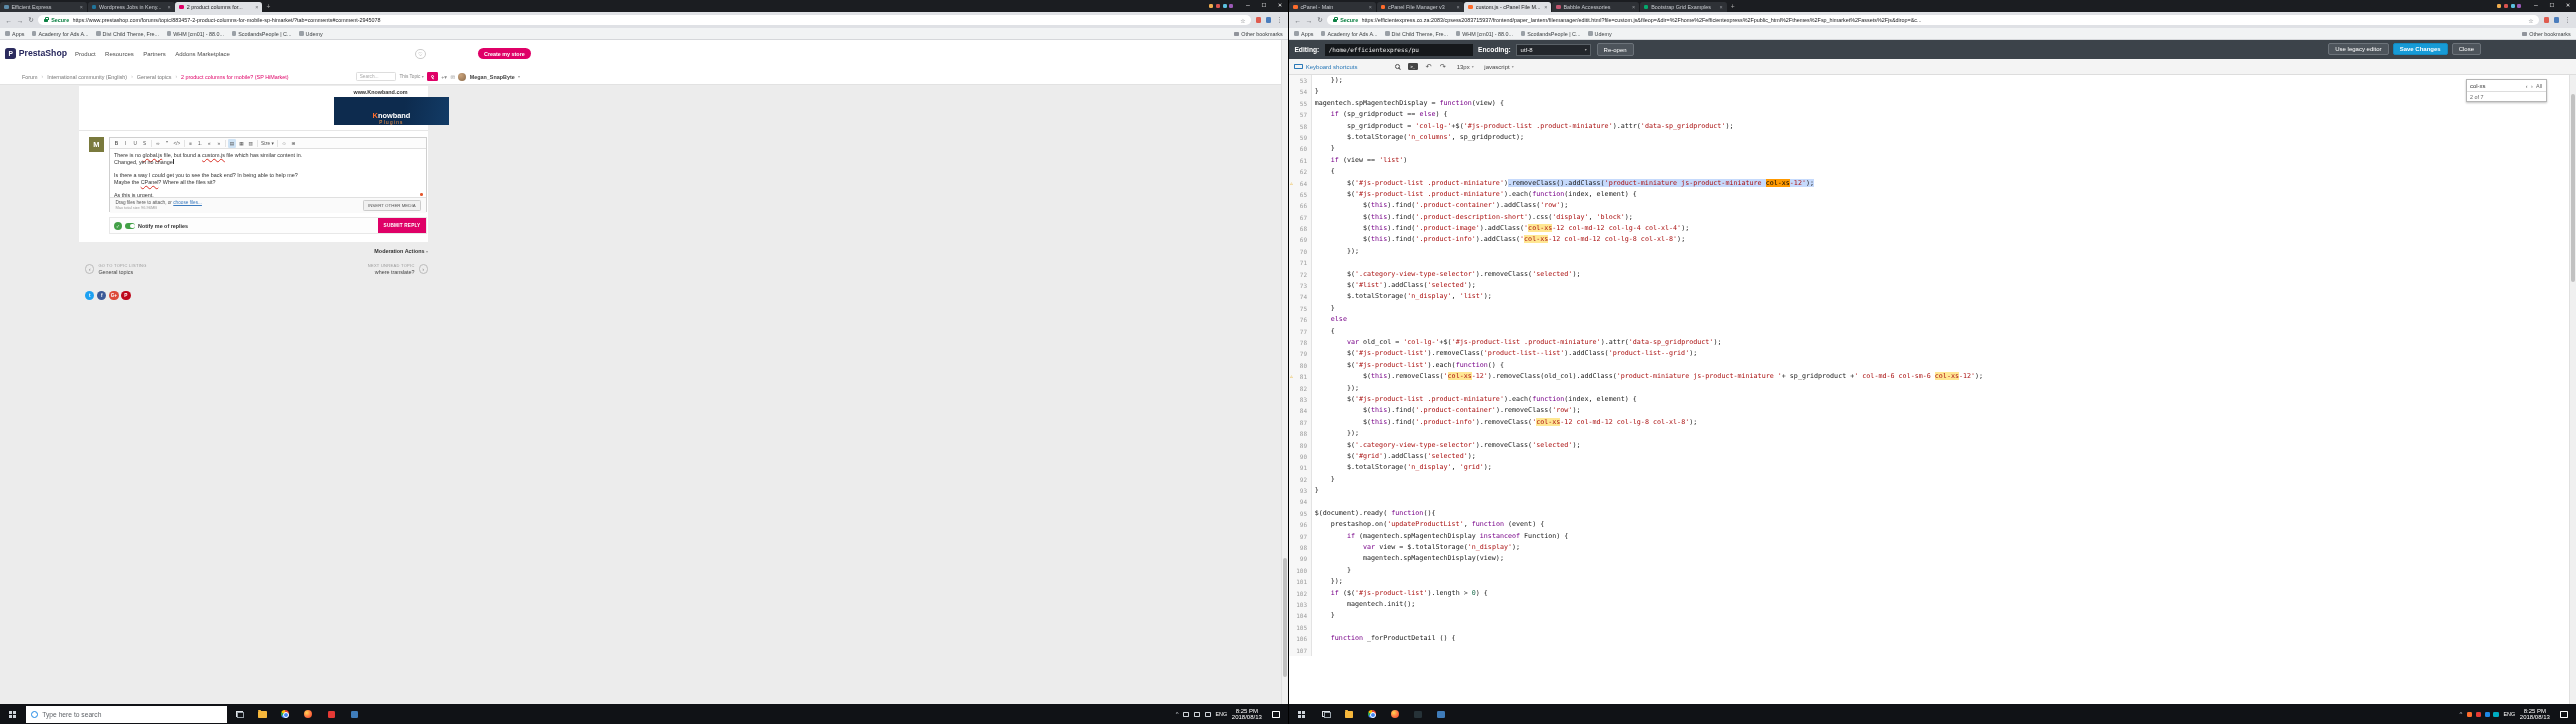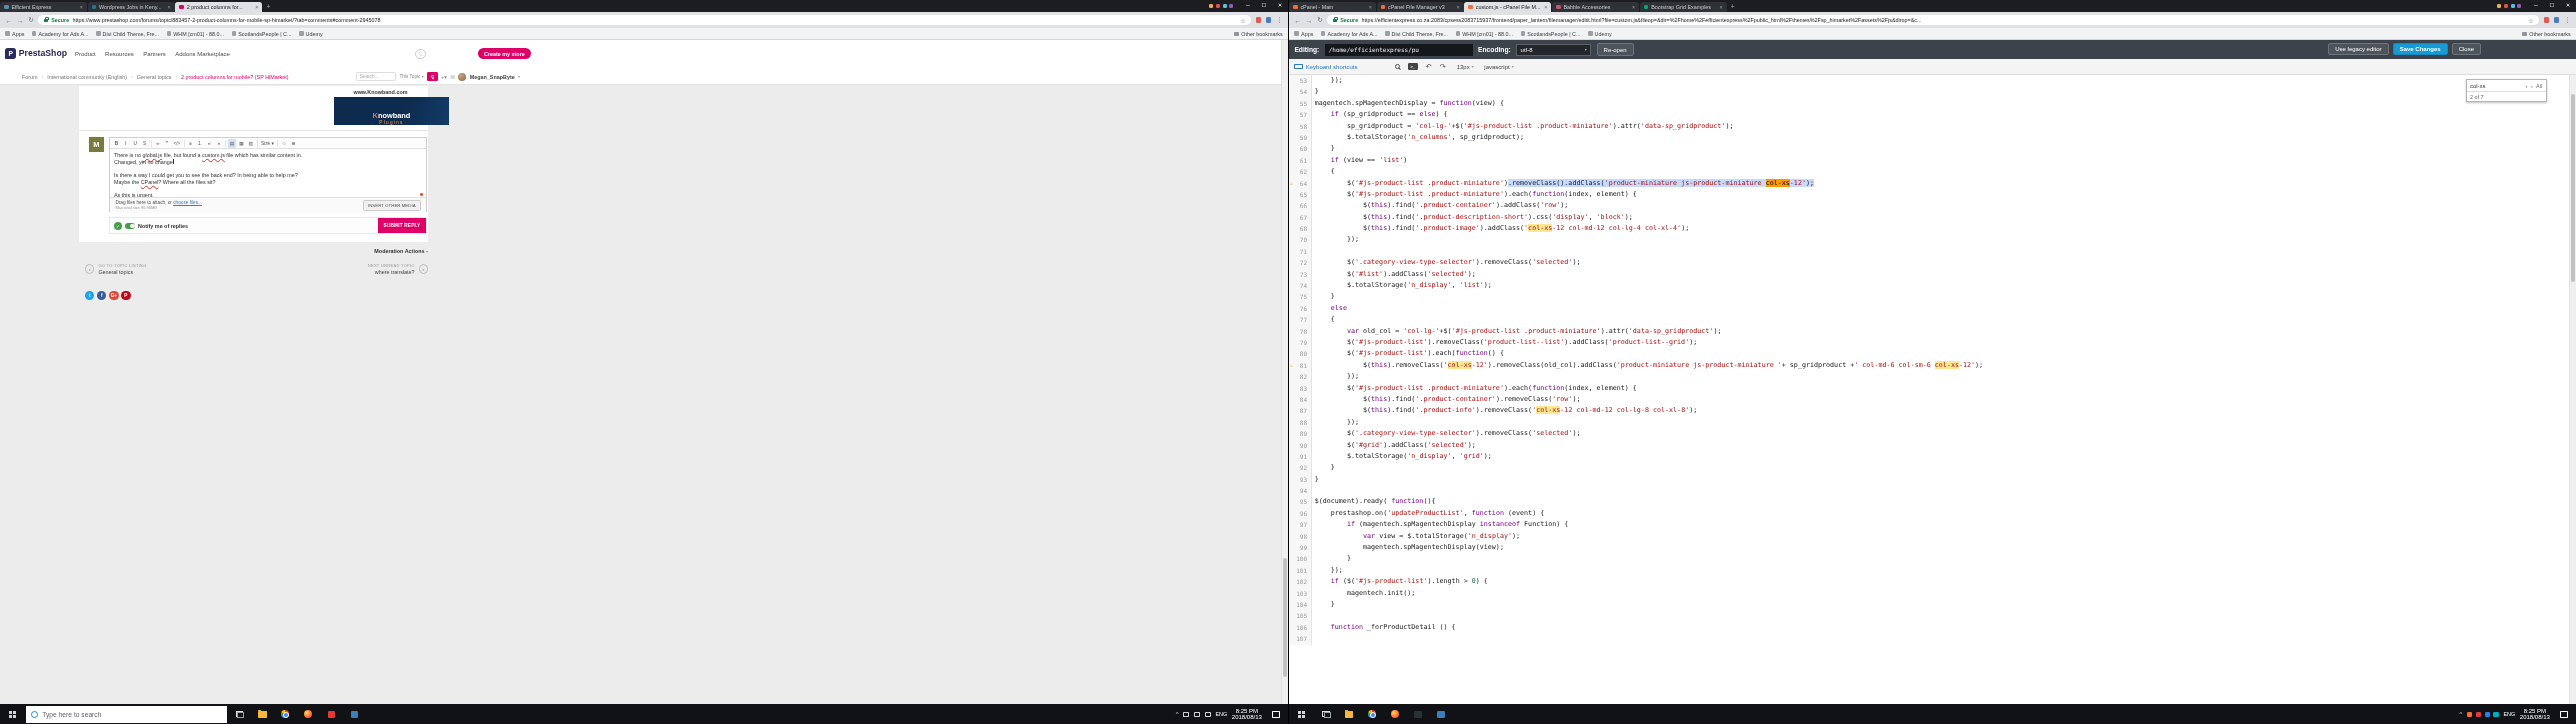--- a/index.html
+++ b/index.html
@@ -617,20 +617,24 @@
       </div>
       <div class="cl">
         <span class="gut">67</span>
         <span class="code">            $(<span class="kw">this</span>).find(<span class="str">'.product-description-short'</span>).css(<span class="str">'display'</span>, <span class="str">'block'</span>);</span>
       </div>
       <div class="cl">
         <span class="gut">68</span>
         <span class="code">            $(<span class="kw">this</span>).find(<span class="str">'.product-image'</span>).addClass(<span class="str">'<span class="find">col-xs</span>-12 col-md-12 col-lg-4 col-xl-4'</span>);</span>
       </div>
       <div class="cl">
+        <span class="gut">69</span>
+        <span class="code">            $(<span class="kw">this</span>).find(<span class="str">'.product-info'</span>).addClass(<span class="str">'<span class="find">col-xs</span>-12 col-md-12 col-lg-8 col-xl-8'</span>);</span>
+      </div>
+      <div class="cl">
         <span class="gut">70</span>
         <span class="code">        });</span>
       </div>
       <div class="cl">
         <span class="gut">71</span>
         <span class="code">&nbsp;</span>
       </div>
       <div class="cl">
         <span class="gut">72</span>
         <span class="code">        $(<span class="str">'.category-view-type-selector'</span>).removeClass(<span class="str">'selected'</span>);</span>

